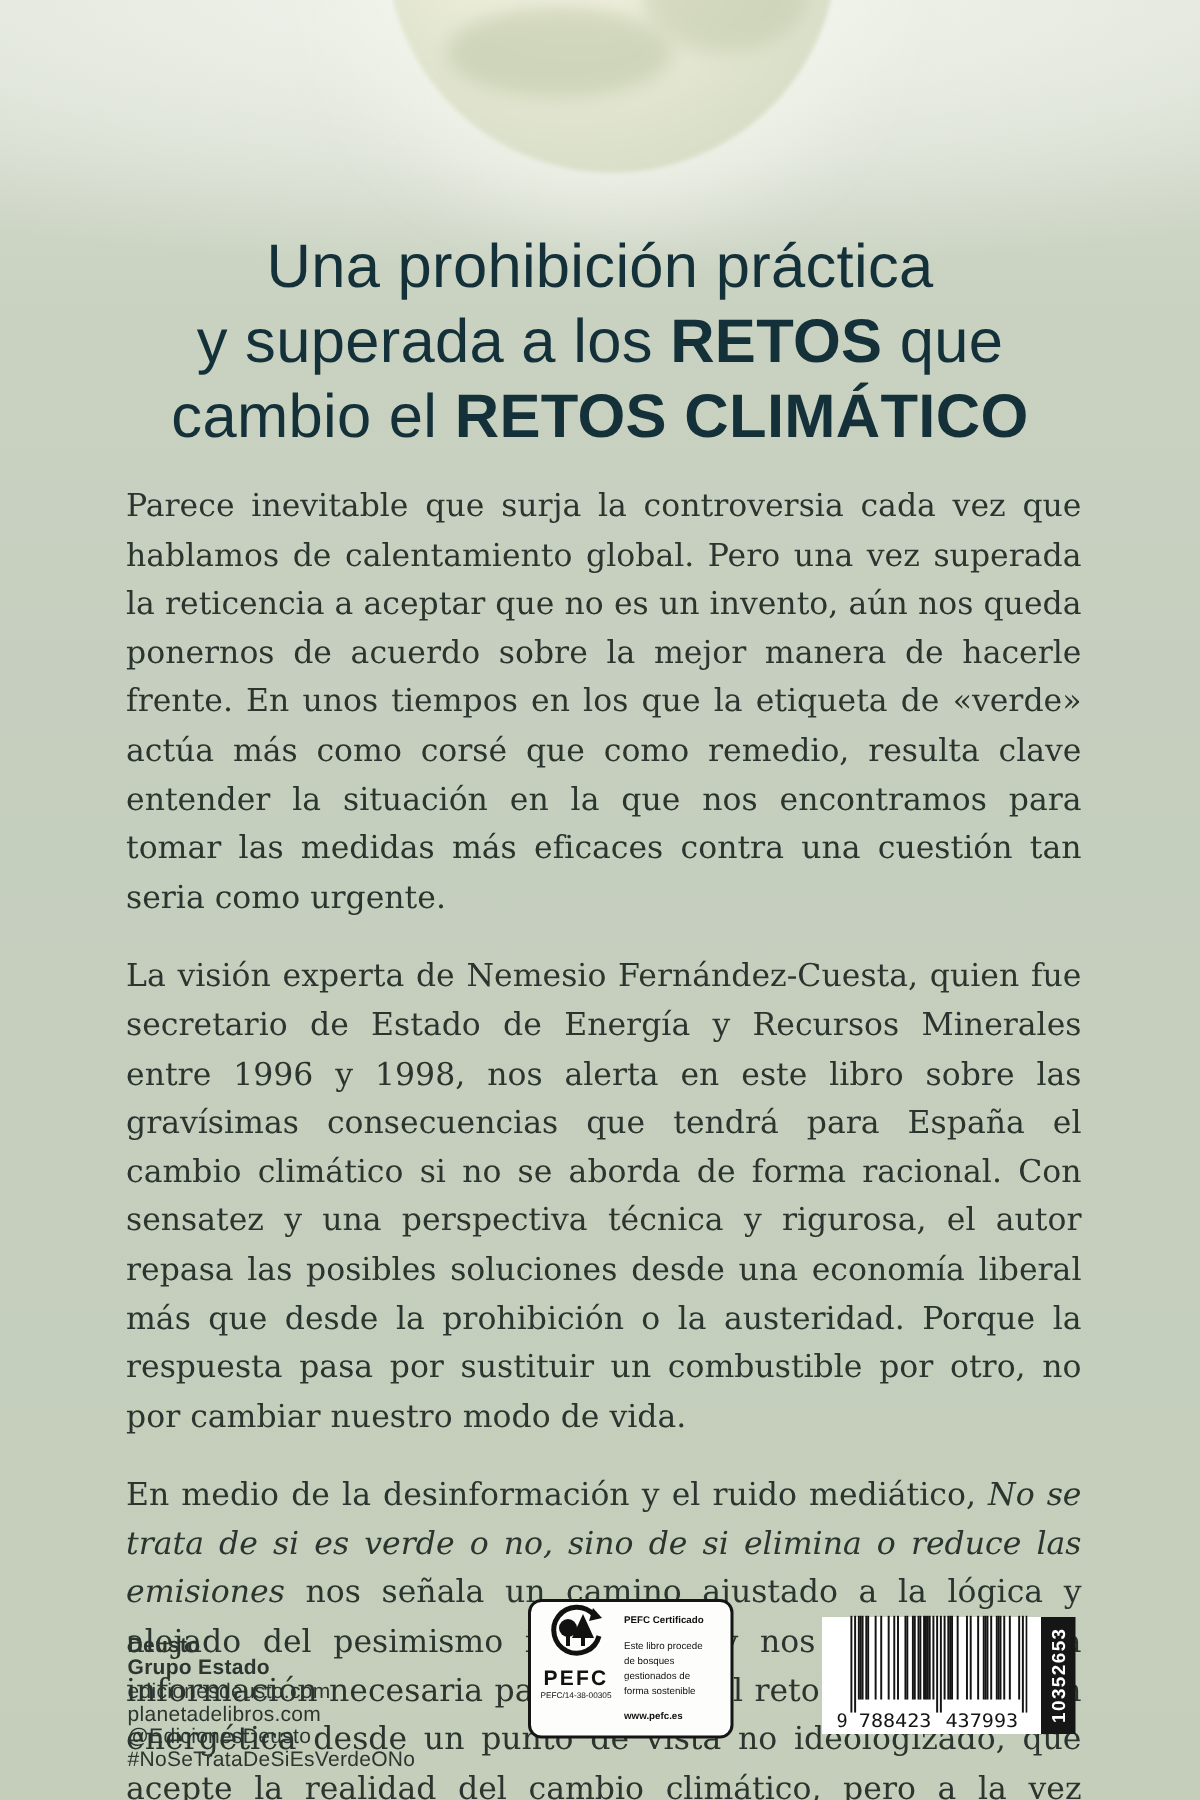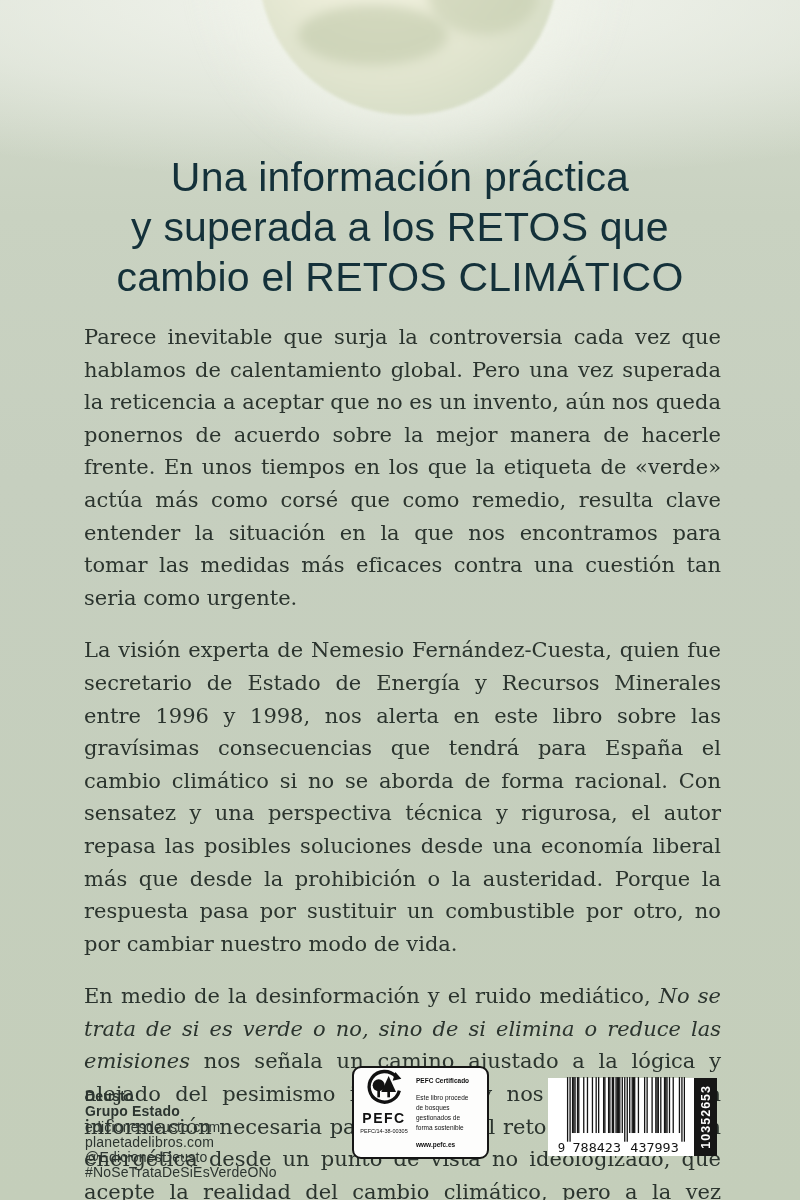--- a/index.html
+++ b/index.html
@@ -27,21 +27,21 @@
   }
   .globe .land1 { left:40px; top:190px; width:150px; height:60px; background:#b9c3a2; }
   .globe .land2 { left:170px; top:140px; width:110px; height:80px; background:#bfc8a8; }
 
   
   .headline {
     position:absolute; top:152px; left:0; width:800px; text-align:center;
     font-size:41px; line-height:50px; font-weight:normal; letter-spacing:.2px;
     color:#14313a;
   }
-  .headline .bold { font-weight:normal; }
+  .headline .bold { font-weight:bold; }
 
   
   .synopsis {
     position:absolute; top:321px; left:84px; width:637px;
     font-family:"DejaVu Serif", serif; font-size:21px; line-height:32.6px;
     color:#2b342e; text-align:justify;
   }
   .synopsis p { margin:0 0 20px 0; }
   .synopsis .italic { font-style:italic; }
 
@@ -92,21 +92,21 @@
 
 <div class="cover">
 
   <div class="fog"></div>
   <div class="globe">
     <div class="land1"></div>
     <div class="land2"></div>
   </div>
 
   <h1 class="headline">
-    <div class="h-line"><span>Una información práctica</span></div>
+    <div class="h-line"><span>Una prohibición práctica</span></div>
     <div class="h-line"><span>y superada a los </span><span class="bold">RETOS</span><span> que</span></div>
     <div class="h-line"><span>cambio el </span><span class="bold">RETOS CLIMÁTICO</span></div>
   </h1>
 
   <div class="synopsis">
     <p><span>Parece inevitable que surja la controversia cada vez que hablamos de calentamiento global. Pero una vez superada la reticencia a aceptar que no es un invento, aún nos queda ponernos de acuerdo sobre la mejor manera de hacerle frente. En unos tiempos en los que la etiqueta de «verde» actúa más como corsé que como remedio, resulta clave entender la situación en la que nos encontramos para tomar las medidas más eficaces contra una cuestión tan seria como urgente.</span></p>
     <p><span>La visión experta de Nemesio Fernández-Cuesta, quien fue secretario de Estado de Energía y Recursos Minerales entre 1996 y 1998, nos alerta en este libro sobre las gravísimas consecuencias que tendrá para España el cambio climático si no se aborda de forma racional. Con sensatez y una perspectiva técnica y rigurosa, el autor repasa las posibles soluciones desde una economía liberal más que desde la prohibición o la austeridad. Porque la respuesta pasa por sustituir un combustible por otro, no por cambiar nuestro modo de vida.</span></p>
     <p><span>En medio de la desinformación y el ruido mediático, </span><span class="italic">No se trata de si es verde o no, sino de si elimina o reduce las emisiones</span><span> nos señala un camino ajustado a la lógica y alejado del pesimismo imperante, y nos proporciona la información necesaria para encarar el reto de la transición energética desde un punto de vista no ideologizado, que acepte la realidad del cambio climático, pero a la vez cuestione los dogmas que en tantas ocasiones lo acompañan.</span></p>
   </div>
 

